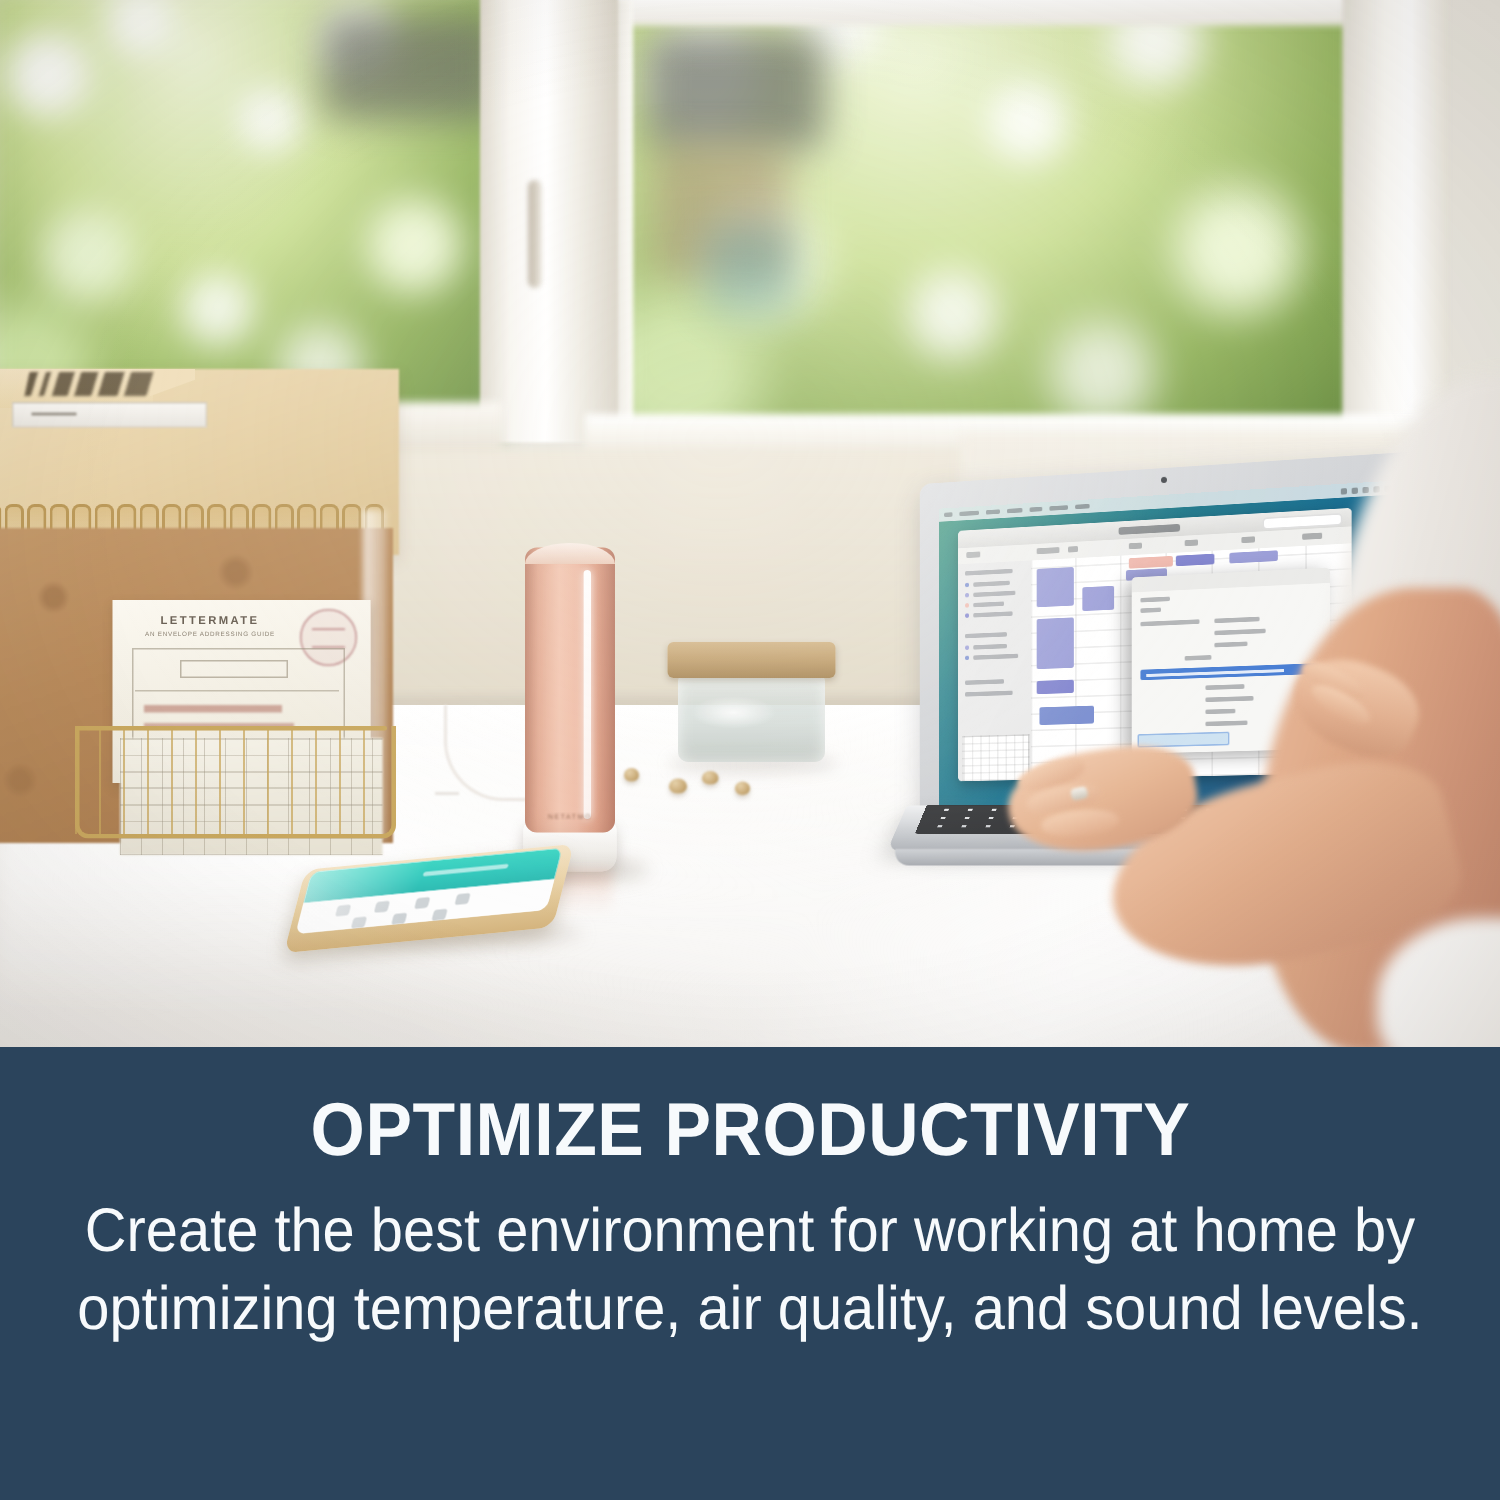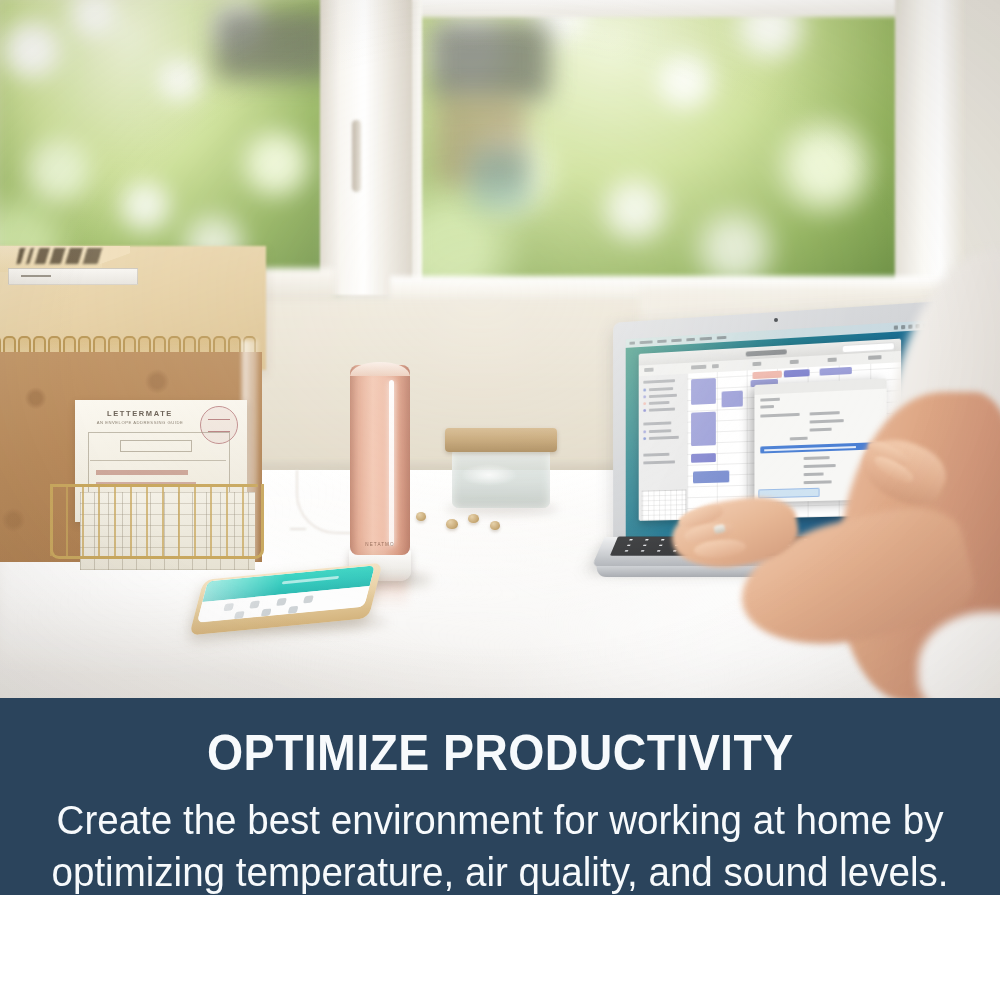--- a/index.html
+++ b/index.html
@@ -1,20 +1,20 @@
 <!DOCTYPE html>
 <html><head>
 <meta charset="utf-8">
 <style>
   html,body{margin:0;padding:0;background:#fff;}
   body{font-family:"Liberation Sans",sans-serif;}
 
   #shot{
     position:relative;
-    width:1000px;height:895px;
+    width:1000px;height:1000px;
     overflow:hidden;
     background:#fff;
   }
 
   
   #photo{
     position:absolute;left:0;top:0;width:1000px;height:698px;
     overflow:hidden;
     background:#e9e6de;
   }

